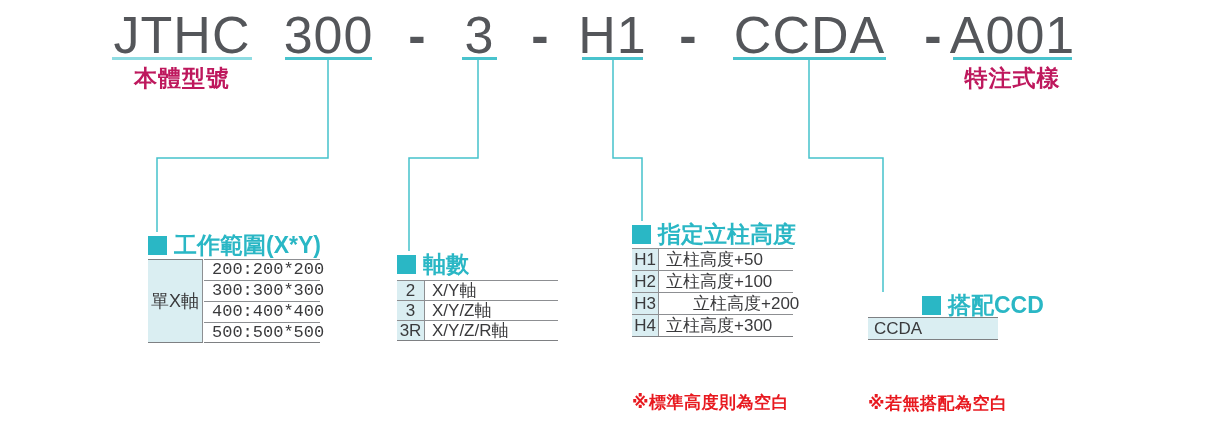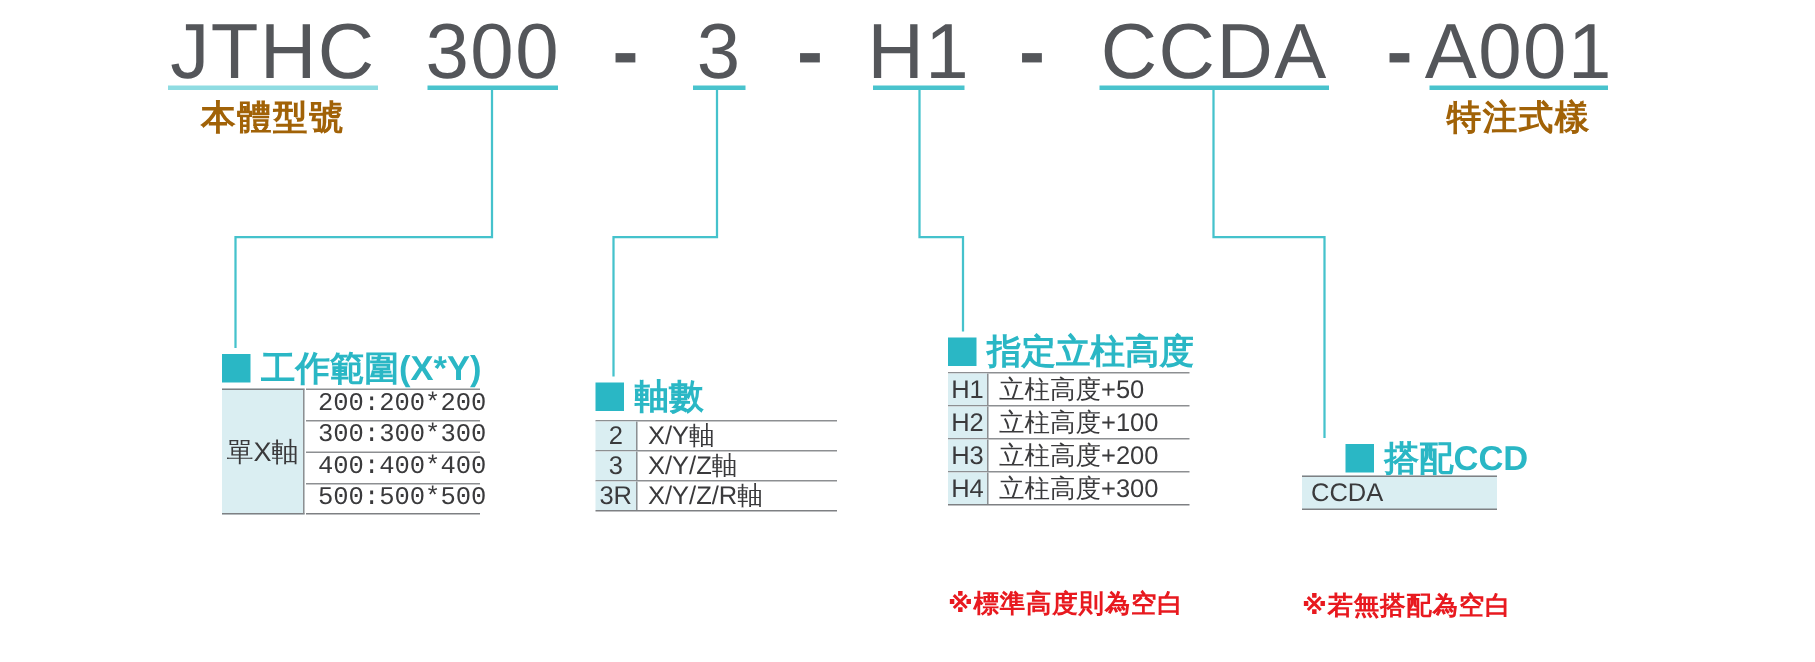--- a/index.html
+++ b/index.html
@@ -13,21 +13,21 @@
     font-size:52px;color:#54565a;letter-spacing:1px;white-space:nowrap;
   }
   .dash{
     position:absolute;top:8px;height:54px;width:40px;display:flex;align-items:center;justify-content:center;
     font-size:52px;color:#54565a;font-weight:bold;
   }
   .underline{position:absolute;top:57px;height:3px;background:#49c3cd;}
   .underline.light{background:#8fdce2;}
   .seg-sublabel{
     position:absolute;top:65px;height:26px;display:flex;align-items:center;justify-content:center;
-    font-size:23px;font-weight:bold;color:#a16207;white-space:nowrap;letter-spacing:1px;
+    font-size:23px;font-weight:bold;color:#be185d;white-space:nowrap;letter-spacing:1px;
   }
   
   .connectors{position:absolute;left:0;top:0;width:1210px;height:441px;}
   
   .panel-header{
     position:absolute;display:flex;align-items:center;gap:7px;
     font-size:23px;font-weight:bold;color:#2ab7c5;white-space:nowrap;
   }
   .sq{width:19px;height:19px;background:#2ab7c5;flex:none;}
   
@@ -131,31 +131,31 @@
   </div>
   <div class="tbl codetbl" style="left:632px;top:248px;width:161px;">
     <div class="coderow" style="height:22px;">
       <div class="code-cell" style="width:27px;">H1</div>
       <div class="desc-cell">立柱高度+50</div>
     </div>
     <div class="coderow" style="height:22px;">
       <div class="code-cell" style="width:27px;">H2</div>
       <div class="desc-cell">立柱高度+100</div>
     </div>
-    <div class="coderow" style="height:22px;">
+    <div class="coderow" style="height:22px;gap:27px;">
       <div class="code-cell" style="width:27px;">H3</div>
       <div class="desc-cell">立柱高度+200</div>
     </div>
     <div class="coderow" style="height:22px;">
       <div class="code-cell" style="width:27px;">H4</div>
       <div class="desc-cell">立柱高度+300</div>
     </div>
   </div>
   <div class="note" style="left:632px;top:343px;">※標準高度則為空白</div>
 
-  <div class="panel-header" style="left:853px;top:290px;padding-left:44px;">
+  <div class="panel-header" style="left:878px;top:290px;padding-left:44px;">
     <span class="sq"></span>
     <span>搭配CCD</span>
   </div>
   <div class="t4" style="left:868px;top:317px;width:130px;height:23px;">CCDA</div>
   <div class="note" style="left:868px;top:344px;text-align:right;">※若無搭配為空白</div>
 
 </div>
 
 </body></html>

